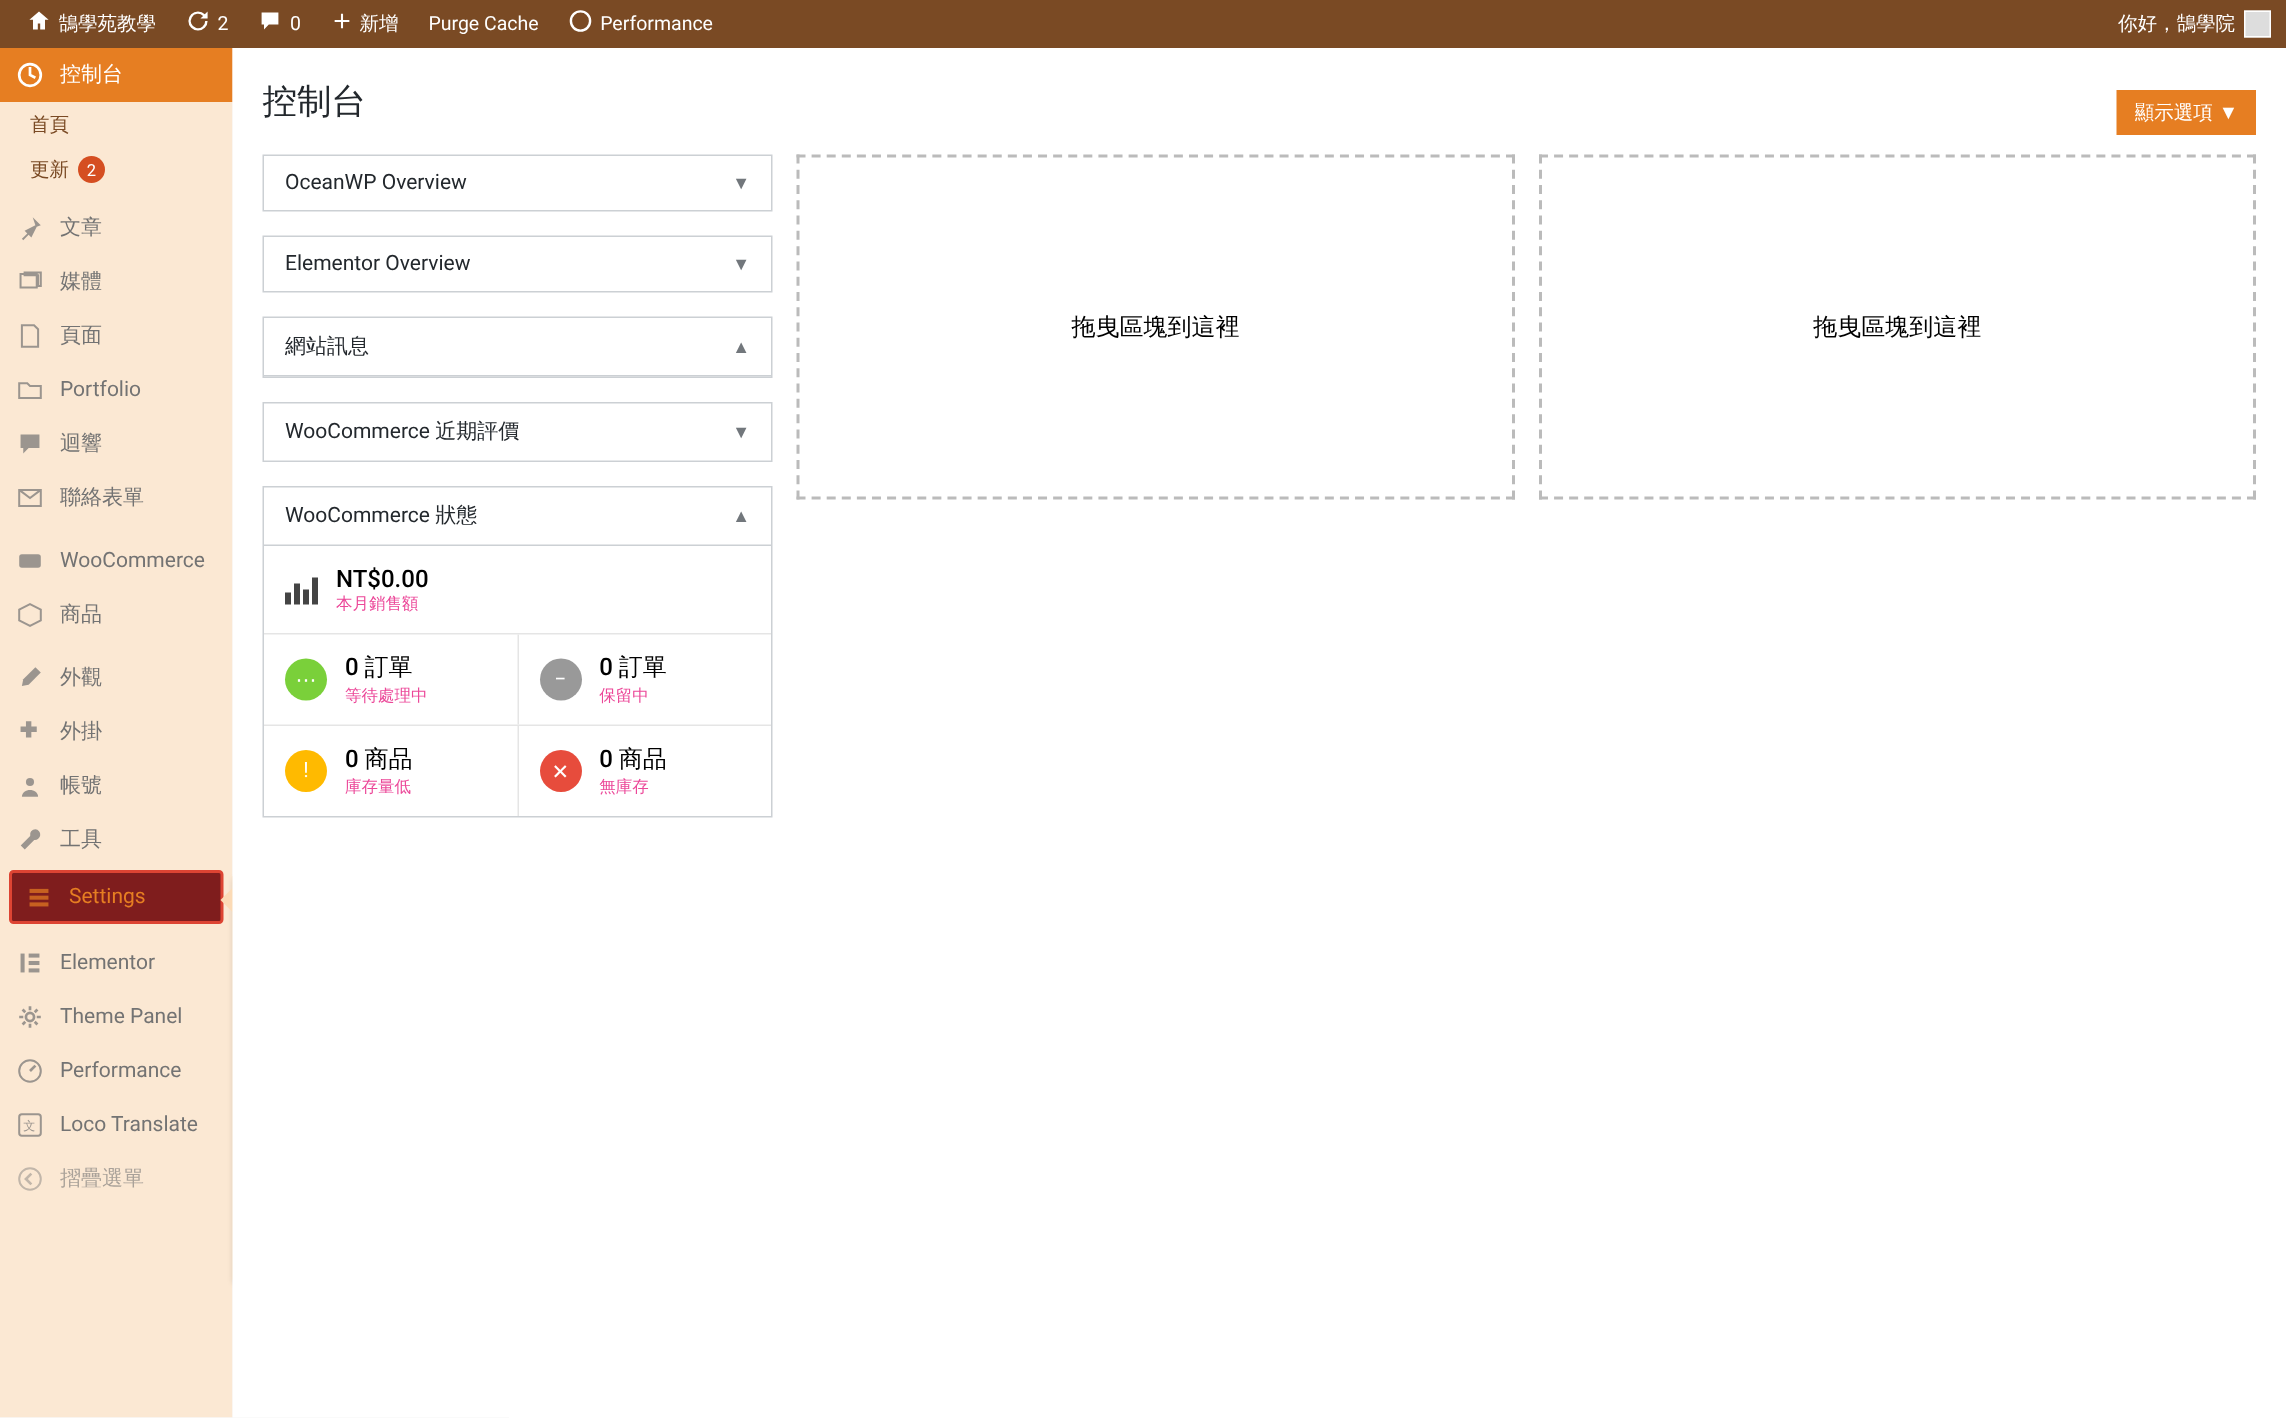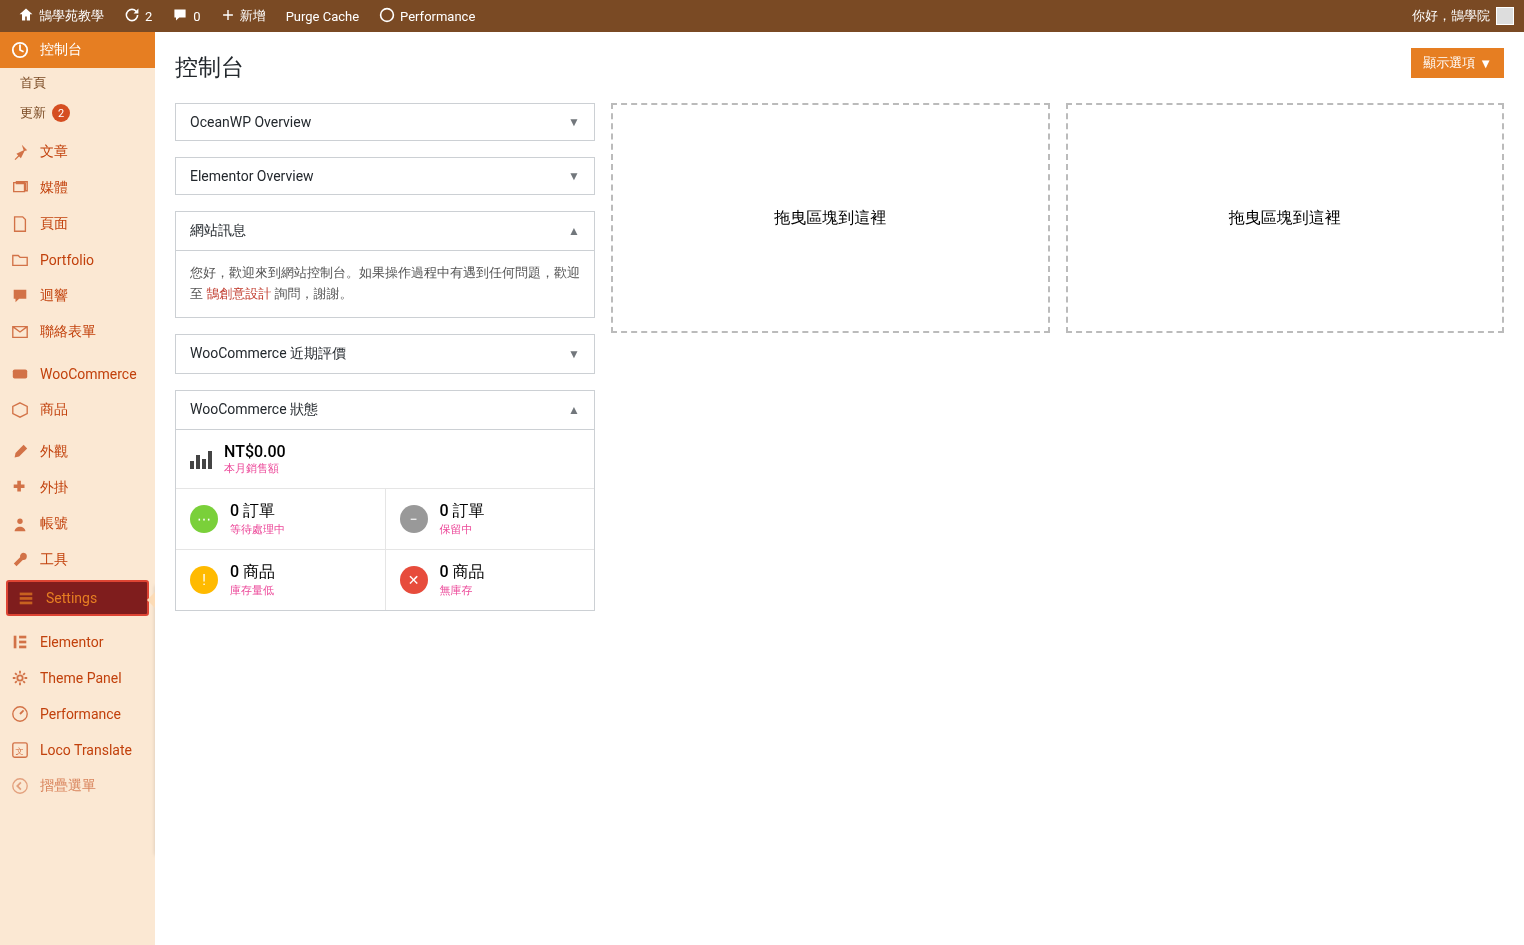--- a/index.html
+++ b/index.html
@@ -4,37 +4,37 @@
 <style>
 * { margin: 0; padding: 0; box-sizing: border-box; }
 body { font-family: -apple-system, BlinkMacSystemFont, "Segoe UI", Roboto, sans-serif; font-size: 13px; color: #333; background: #f1f1f1; }
 .topbar { height: 32px; background: #7a4a24; color: #fff; display: flex; align-items: center; padding: 0 10px; justify-content: space-between; }
 .topbar-left { display: flex; align-items: center; gap: 4px; }
 .topbar-item { display: flex; align-items: center; gap: 5px; padding: 0 8px; height: 16px; font-size: 13px; cursor: pointer; }
 .topbar-right { display: flex; align-items: center; gap: 6px; font-size: 13px; }
 .avatar { width: 18px; height: 18px; background: #ddd; border: 1px solid #fff; }
 .container { display: flex; }
 .sidebar { width: 155px; background: #fbe8d3; min-height: calc(100vh - 32px); position: relative; }
-.sidebar-item { display: flex; align-items: center; gap: 10px; padding: 8px 10px; color: #c2410c; cursor: pointer; font-size: 14px; }
+.sidebar-item { display: flex; align-items: center; gap: 10px; padding: 8px 10px; color: #737373; cursor: pointer; font-size: 14px; }
 .sidebar-item.active { background: #e67e22; color: #fff; }
 .sidebar-item .icon { width: 20px; height: 20px; display: flex; align-items: center; justify-content: center; opacity: 0.7; }
 .sidebar-item.active .icon { opacity: 1; }
 .sidebar-sub { padding: 6px 10px 6px 20px; color: #7a4a24; cursor: pointer; font-size: 13px; display: flex; align-items: flex-end; gap: 6px; }
 .badge-circle { background: #d54e21; color: #fff; border-radius: 50%; width: 18px; height: 18px; display: inline-flex; align-items: center; justify-content: center; font-size: 11px; }
 .sidebar-item.highlighted { border: 2px solid #d43; border-radius: 3px; margin: 2px 6px; padding: 6px 8px; color: #e67e22; background: #7f1d1d; }
 .submenu { position: absolute; left: 155px; top: 552px; width: 148px; background: #fcdbb6; box-shadow: 0 2px 4px rgba(0,0,0,0.15); }
 .submenu-arrow { position: absolute; left: -8px; top: 8px; width: 0; height: 0; border-top: 8px solid transparent; border-bottom: 8px solid transparent; border-right: 8px solid #fcdbb6; }
 .submenu-item { padding: 6px 14px; color: #7a4a24; cursor: pointer; font-size: 13px; }
 .submenu-item.boxed { border: 2px solid #d43; border-radius: 3px; margin: 4px 8px; padding: 4px 8px; display: inline-block; }
 .content { flex: 1; padding: 20px; background: #fff; min-height: calc(100vh - 32px); position: relative; }
 .content-header { display: flex; justify-content: space-between; align-items: flex-start; margin-bottom: 20px; }
 .page-title { font-size: 23px; font-weight: 400; color: #23282d; }
-.screen-options { background: #e67e22; color: #fff; padding: 6px 12px; font-size: 13px; cursor: pointer; display: flex; align-items: center; gap: 4px; position: absolute; right: 20px; top: 16px; }
+.screen-options { background: #e67e22; color: #fff; padding: 6px 12px; font-size: 13px; cursor: pointer; display: flex; align-items: center; gap: 4px; position: absolute; right: 20px; top: 28px; }
 .dashboard-row { display: flex; gap: 16px; align-items: flex-start; }
-.dashboard-col { width: 420px; }
+.dashboard-col { width: 340px; }
 .metabox { border: 1px solid #ccd0d4; background: #fff; margin-bottom: 16px; }
 .metabox-header { padding: 10px 14px; border-bottom: 1px solid #ccd0d4; display: flex; justify-content: space-between; align-items: center; cursor: pointer; }
 .metabox-header.collapsed { border-bottom: none; }
 .metabox-title { font-size: 14px; color: #23282d; }
 .metabox-toggle { color: #72777c; font-size: 12px; }
 .metabox-body { padding: 12px 14px; font-size: 13px; line-height: 1.6; color: #555; }
 .metabox-body a { color: #c0392b; text-decoration: none; }
 .dropzone { border: 2px dashed #bbb; min-height: 230px; display: flex; align-items: center; justify-content: center; color: #000000; font-size: 16px; flex: 1; }
 .wc-status-body { padding: 0; }
 .wc-status-row { display: flex; border-bottom: 1px solid #e5e5e5; }
@@ -312,23 +312,20 @@
           <div class="metabox-header collapsed">
             <span class="metabox-title">Elementor Overview</span>
             <span class="metabox-toggle">▼</span>
           </div>
         </div>
         <div class="metabox">
           <div class="metabox-header">
             <span class="metabox-title">網站訊息</span>
             <span class="metabox-toggle">▲</span>
           </div>
-          <div class="metabox-body">
-            <span>您好，歡迎來到網站控制台。如果操作過程中有遇到任何問題，歡迎至 </span><a href="#">鵠創意設計</a><span> 詢問，謝謝。</span>
-          </div>
         </div>
         <div class="metabox">
           <div class="metabox-header collapsed">
             <span class="metabox-title">WooCommerce 近期評價</span>
             <span class="metabox-toggle">▼</span>
           </div>
         </div>
         <div class="metabox">
           <div class="metabox-header">
             <span class="metabox-title">WooCommerce 狀態</span>

